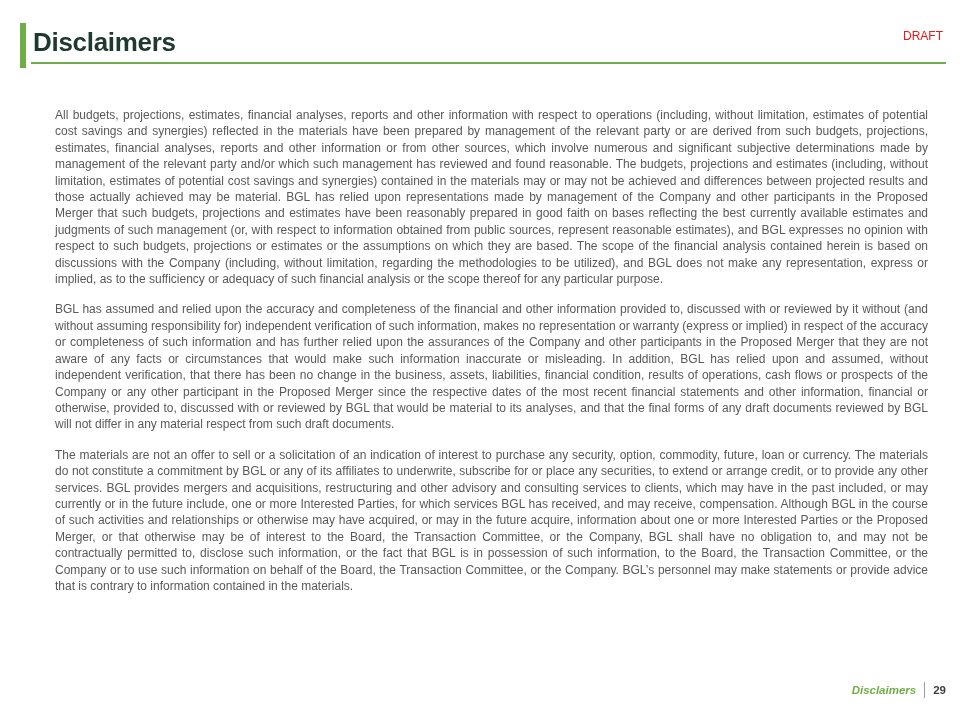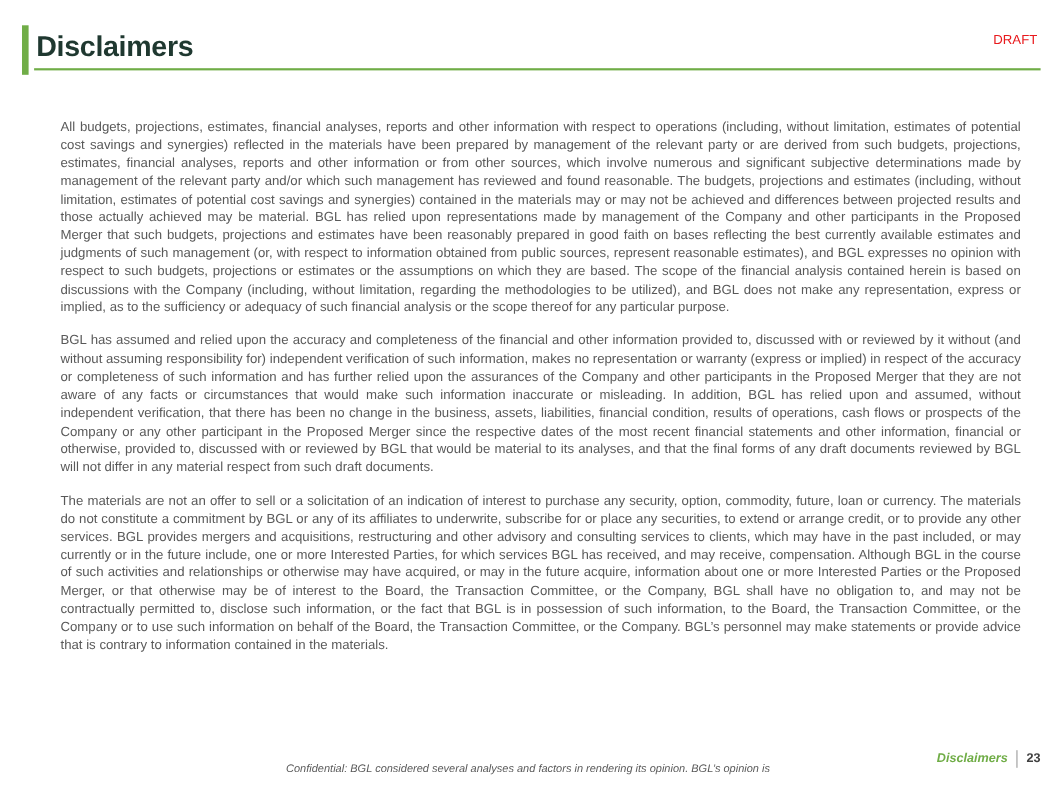--- a/index.html
+++ b/index.html
@@ -100,22 +100,21 @@
   <div class="draft">DRAFT</div>
   <div class="title-rule"></div>
 
   <main class="body-text">
     <p>All budgets, projections, estimates, financial analyses, reports and other information with respect to operations (including, without limitation, estimates of potential cost savings and synergies) reflected in the materials have been prepared by management of the relevant party or are derived from such budgets, projections, estimates, financial analyses, reports and other information or from other sources, which involve numerous and significant subjective determinations made by management of the relevant party and/or which such management has reviewed and found reasonable. The budgets, projections and estimates (including, without limitation, estimates of potential cost savings and synergies) contained in the materials may or may not be achieved and differences between projected results and those actually achieved may be material. BGL has relied upon representations made by management of the Company and other participants in the Proposed Merger that such budgets, projections and estimates have been reasonably prepared in good faith on bases reflecting the best currently available estimates and judgments of such management (or, with respect to information obtained from public sources, represent reasonable estimates), and BGL expresses no opinion with respect to such budgets, projections or estimates or the assumptions on which they are based. The scope of the financial analysis contained herein is based on discussions with the Company (including, without limitation, regarding the methodologies to be utilized), and BGL does not make any representation, express or implied, as to the sufficiency or adequacy of such financial analysis or the scope thereof for any particular purpose.</p>
     <p>BGL has assumed and relied upon the accuracy and completeness of the financial and other information provided to, discussed with or reviewed by it without (and without assuming responsibility for) independent verification of such information, makes no representation or warranty (express or implied) in respect of the accuracy or completeness of such information and has further relied upon the assurances of the Company and other participants in the Proposed Merger that they are not aware of any facts or circumstances that would make such information inaccurate or misleading. In addition, BGL has relied upon and assumed, without independent verification, that there has been no change in the business, assets, liabilities, financial condition, results of operations, cash flows or prospects of the Company or any other participant in the Proposed Merger since the respective dates of the most recent financial statements and other information, financial or otherwise, provided to, discussed with or reviewed by BGL that would be material to its analyses, and that the final forms of any draft documents reviewed by BGL will not differ in any material respect from such draft documents.</p>
     <p>The materials are not an offer to sell or a solicitation of an indication of interest to purchase any security, option, commodity, future, loan or currency. The materials do not constitute a commitment by BGL or any of its affiliates to underwrite, subscribe for or place any securities, to extend or arrange credit, or to provide any other services. BGL provides mergers and acquisitions, restructuring and other advisory and consulting services to clients, which may have in the past included, or may currently or in the future include, one or more Interested Parties, for which services BGL has received, and may receive, compensation. Although BGL in the course of such activities and relationships or otherwise may have acquired, or may in the future acquire, information about one or more Interested Parties or the Proposed Merger, or that otherwise may be of interest to the Board, the Transaction Committee, or the Company, BGL shall have no obligation to, and may not be contractually permitted to, disclose such information, or the fact that BGL is in possession of such information, to the Board, the Transaction Committee, or the Company or to use such information on behalf of the Board, the Transaction Committee, or the Company. BGL’s personnel may make statements or provide advice that is contrary to information contained in the materials.</p>
   </main>
 
   <div class="confidential">
-    <div>Confidential: BGL considered several analyses and factors in rendering its opinion. BGL’s opinion is</div>
   </div>
 
   <div class="footer-right">
     <span class="footer-section">Disclaimers</span>
     <span class="footer-divider"></span>
-    <span class="footer-page">23</span>
+    <span class="footer-page">29</span>
   </div>
 
 </div>
 
 </body></html>

